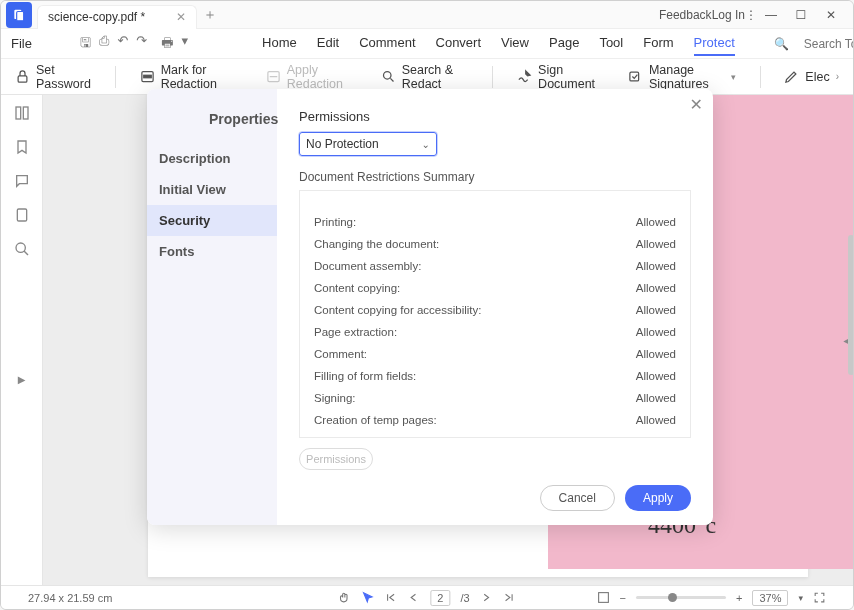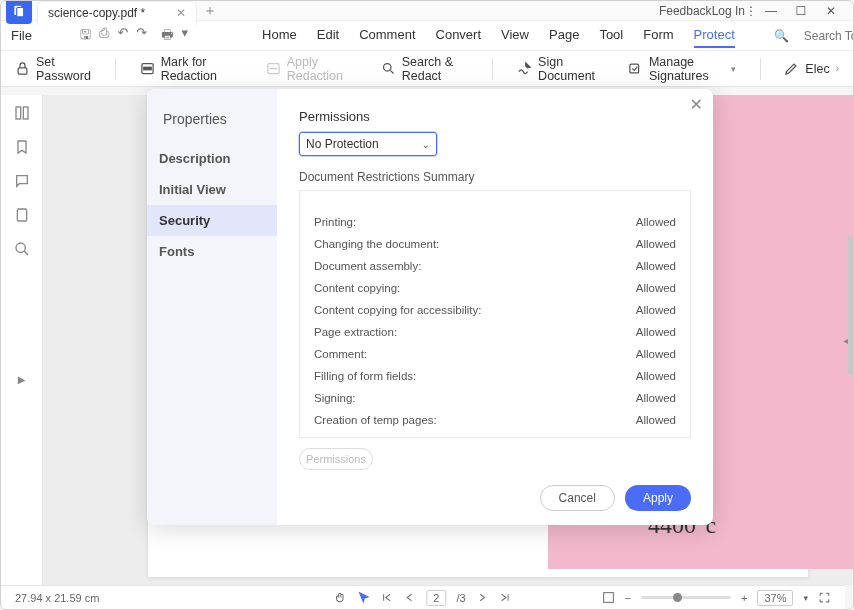--- a/index.html
+++ b/index.html
@@ -1,19 +1,19 @@
 <!DOCTYPE html>
 <html><head>
 <meta charset="utf-8">
 <style>
 * { box-sizing: border-box; margin: 0; padding: 0; font-family: -apple-system, BlinkMacSystemFont, "Segoe UI", Arial, sans-serif; }
 body { width: 854px; height: 610px; background: #f5f5f5; overflow: hidden; border: 1px solid #d0d0d0; border-radius: 6px; position: relative; }
 
 
-.titlebar { height: 20px; display: flex; align-items: center; background: #fafafa; border-bottom: 1px solid #eee; }
+.titlebar { height: 28px; display: flex; align-items: center; background: #fafafa; border-bottom: 1px solid #eee; }
 .app-icon { width: 26px; height: 26px; margin: 0 5px; background: #3b66f0; border-radius: 4px; display:flex;align-items:center;justify-content:center; }
 .app-icon svg { width:14px;height:14px; }
 .tab { display: flex; align-items: center; gap: 8px; background: #fff; border-radius: 6px 6px 0 0; padding: 4px 10px; font-size: 12px; color: #333; height: 24px; margin-top:4px; border:1px solid #eee; border-bottom:none; width:160px; justify-content:space-between;}
 .tab-close { color:#999; cursor:pointer; font-size:12px;}
 .plus-tab { margin-left:6px; color:#888; font-size:14px; cursor:pointer;}
 .titlebar-right { margin-left: auto; display:flex; align-items:center; gap:0; padding-right:8px; font-size:12px; color:#555;}
 .win-controls { display:flex; gap:14px; color:#555; font-size:12px; padding:0 6px;}
 .win-btn { cursor:pointer; width:16px; text-align:center;}
 
 
@@ -45,38 +45,38 @@
 .page-bg { position:absolute; left:105px; top:-8px; width:660px; height:490px; background:#fff; box-shadow:0 1px 4px rgba(0,0,0,0.1);}
 .pink-area { position:absolute; left:400px; top:-8px; width:360px; height:490px; background:#f2b8cb;}
 .doc-temp { position:absolute; left:100px; bottom:30px; font-family:'Comic Sans MS',cursive; font-size:24px; color:#333;}
 .doc-temp2 { position:absolute; left:-230px; bottom:40px; font-family:'Comic Sans MS',cursive; font-size:22px; color:#555;}
 .scroll-hint-r { position:absolute; right:2px; top:50%; transform:translateY(-50%); font-size:10px; color:#888;}
 .vscroll { position:absolute; right:-1px; top:140px; width:6px; height:140px; background:#c8c8c8; border-radius:3px;}
 
 
 .dialog { position:absolute; left:146px; top:88px; width:566px; height:436px; background:#fff; border-radius:8px; box-shadow:0 4px 24px rgba(0,0,0,0.15); display:flex; z-index:100;}
 .dialog-sidebar { width:130px; background:#f4f4fb; border-radius:8px 0 0 8px; padding-top:22px;}
-.dialog-title { font-size:14px; font-weight:400; color:#555; padding:0 16px 16px;}
+.dialog-title { font-size:14px; font-weight:700; color:#555; padding:0 16px 16px;margin-left:46px;}
 .dlg-nav-item { font-size:13px; color:#555; padding:8px 12px; cursor:pointer; font-weight:600;}
 .dlg-nav-item.active { background:#e1e6fb; color:#333;}
 .dialog-body { flex:1; padding:20px 22px 14px; position:relative; display:flex; flex-direction:column;}
 .dlg-close { position:absolute; top:6px; right:10px; font-size:16px; color:#888; cursor:pointer;}
 .section-label { font-size:13px; color:#333; margin-bottom:8px;}
 .perm-select { width:138px; height:24px; border:1.5px solid #4a6cf7; border-radius:3px; padding:0 6px; font-size:12px; color:#333; display:flex; align-items:center; justify-content:space-between; cursor:pointer; margin-bottom:14px; outline:1px solid rgba(74,108,247,0.3);}
 .restrict-label { font-size:12px; color:#555; margin-bottom:6px;}
 .restrict-table { border:1px solid #eaeaea; flex:0 0 248px; overflow:auto; padding:20px 0;}
 .restrict-row { display:flex; justify-content:space-between; padding:5px 14px; font-size:11.5px; color:#555;}
 .perm-btn-disabled { margin-top:10px; width:74px; height:22px; border:1px solid #ddd; border-radius:11px; font-size:11px; color:#bbb; display:flex; align-items:center; justify-content:center;}
 .dlg-footer { margin-top:auto; display:flex; justify-content:flex-end; gap:10px; padding-top:10px;}
 .btn { height:26px; padding:0 18px; border-radius:13px; font-size:12px; cursor:pointer; display:flex; align-items:center;}
 .btn-cancel { border:1px solid #ccc; color:#555; background:#fff;}
 .btn-apply { background:#4a6cf7; color:#fff; border:none;}
 
 
-.statusbar { position:absolute; bottom:0; left:0; right:8px; height:24px; background:#fff; border-top:1px solid #e5e5e5; display:flex; align-items:center; font-size:11px; color:#666; padding:0 14px;}
+.statusbar { position:absolute; bottom:0; left:0; right:0; height:24px; background:#fff; border-top:1px solid #e5e5e5; display:flex; align-items:center; font-size:11px; color:#666; padding:0 27px;}
 .status-center { position:absolute; left:50%; transform:translateX(-50%); display:flex; align-items:center; gap:10px;}
 .status-center svg{width:13px;height:13px; color:#777;}
 .page-box { border:1px solid #ccc; padding:1px 6px; border-radius:2px; font-size:11px;}
 .status-right { margin-left:auto; display:flex; align-items:center; gap:10px;}
 .zoom-track { width:90px; height:3px; background:#ddd; position:relative; border-radius:2px;}
 .zoom-thumb { position:absolute; left:32px; top:-3px; width:9px; height:9px; background:#888; border-radius:50%;}
 .zoom-box { border:1px solid #ccc; padding:1px 6px; border-radius:2px;}
 </style>
 </head>
 <body>

